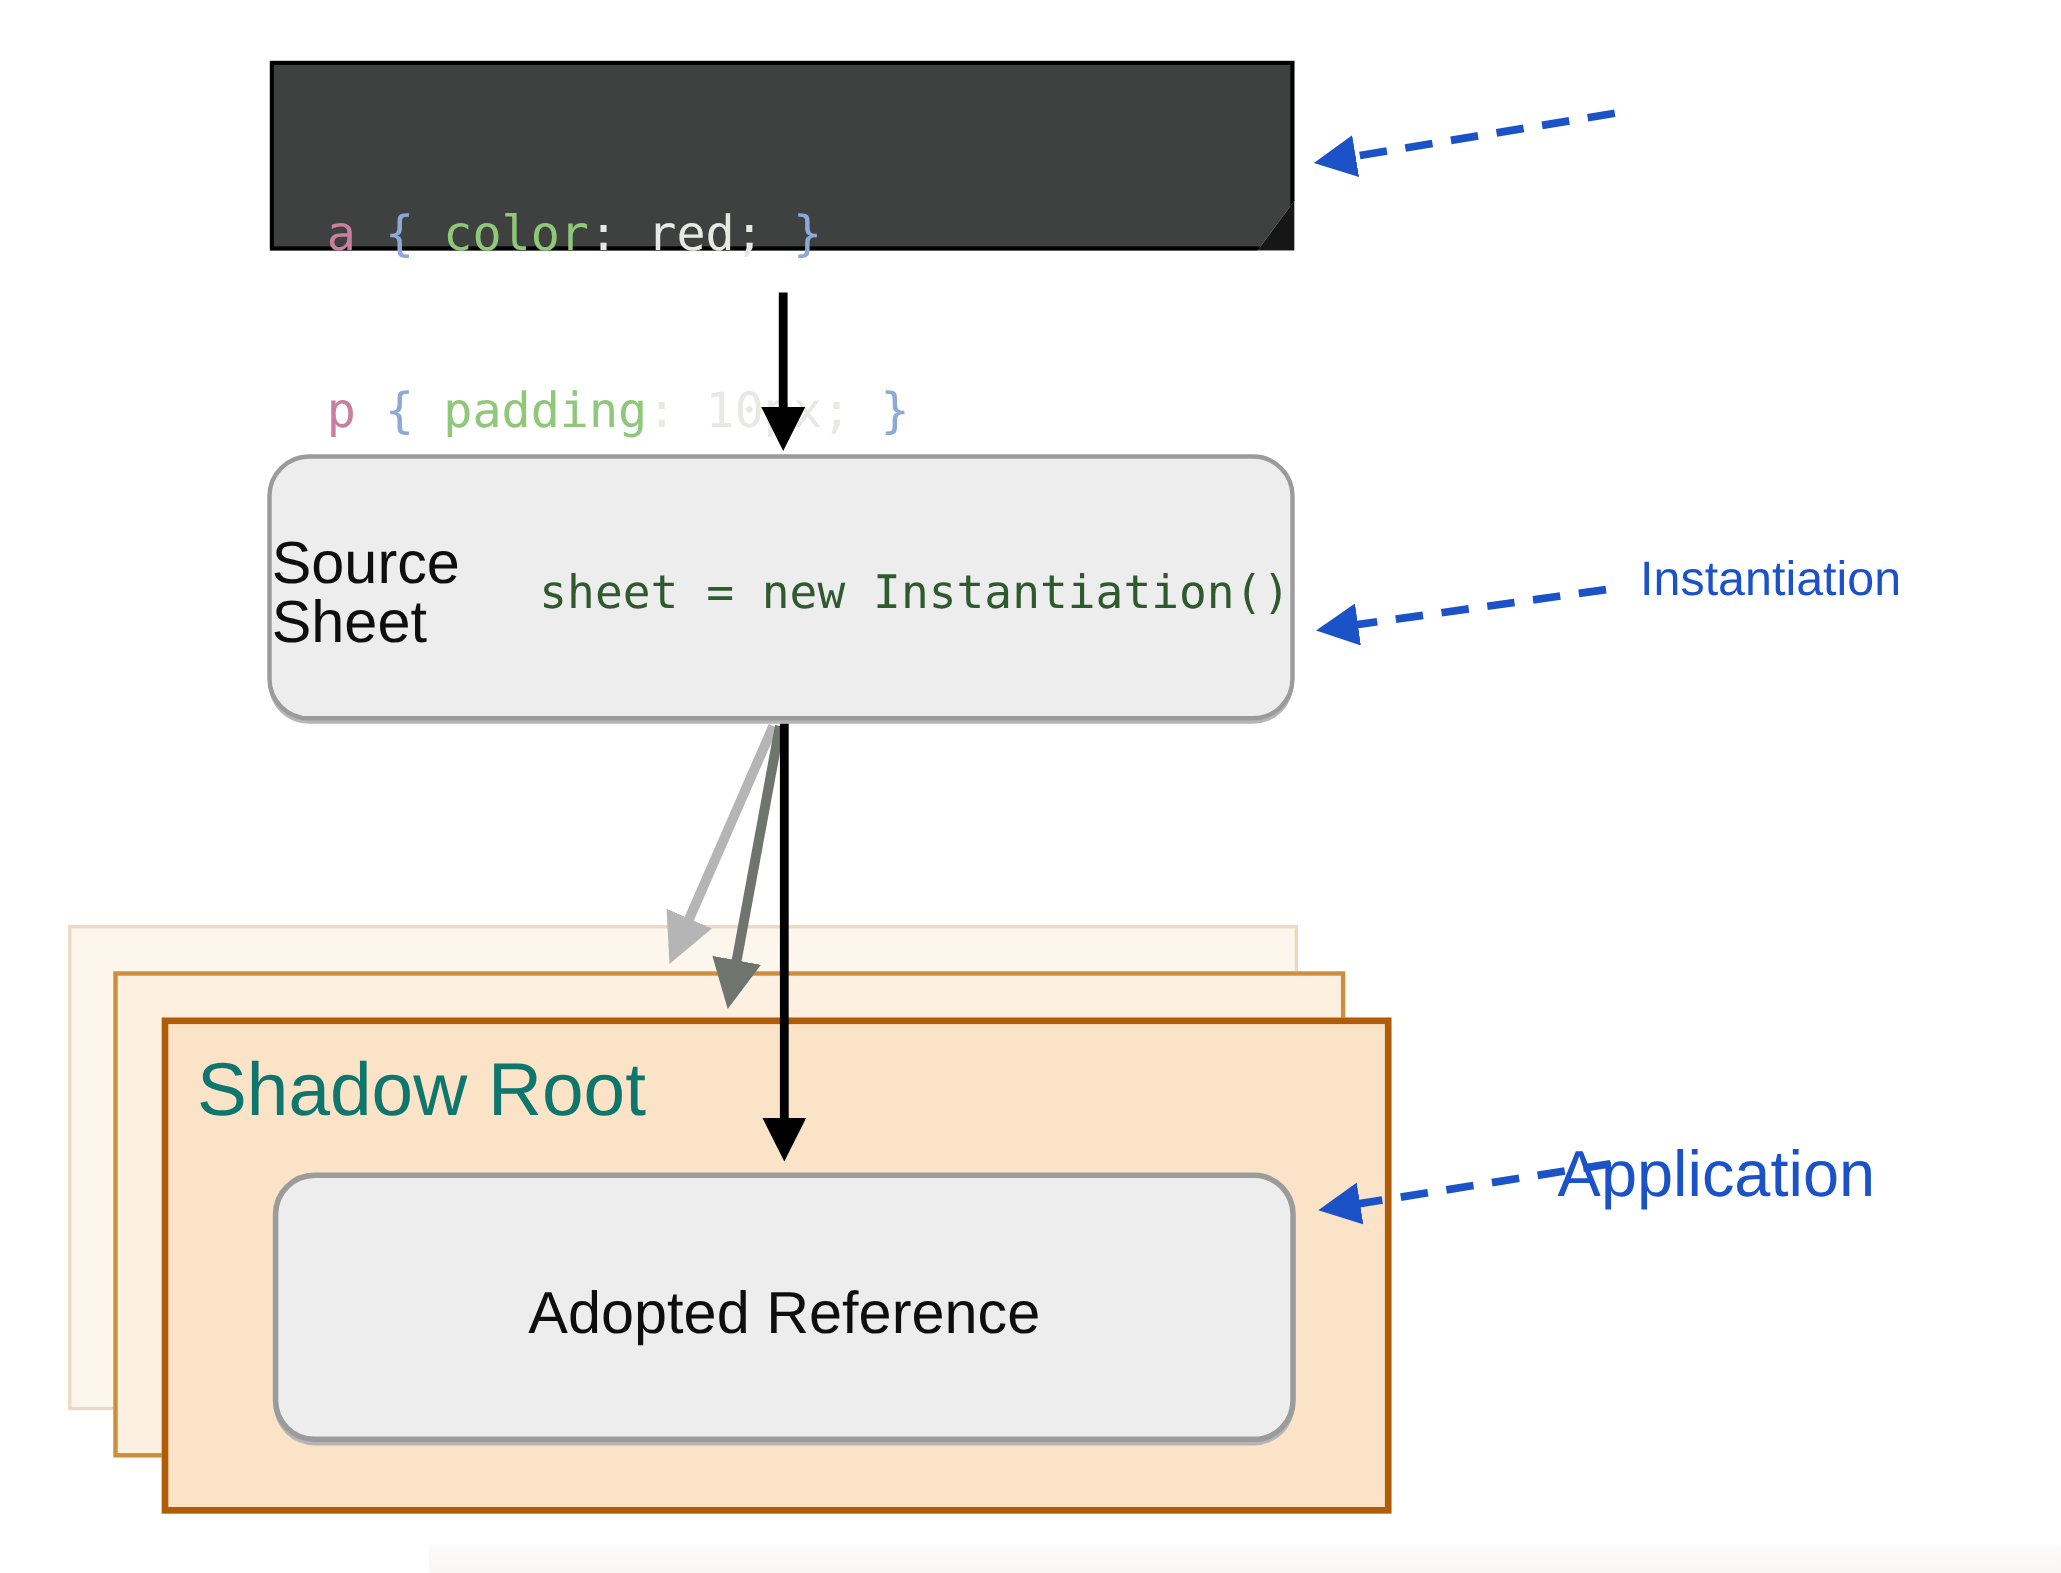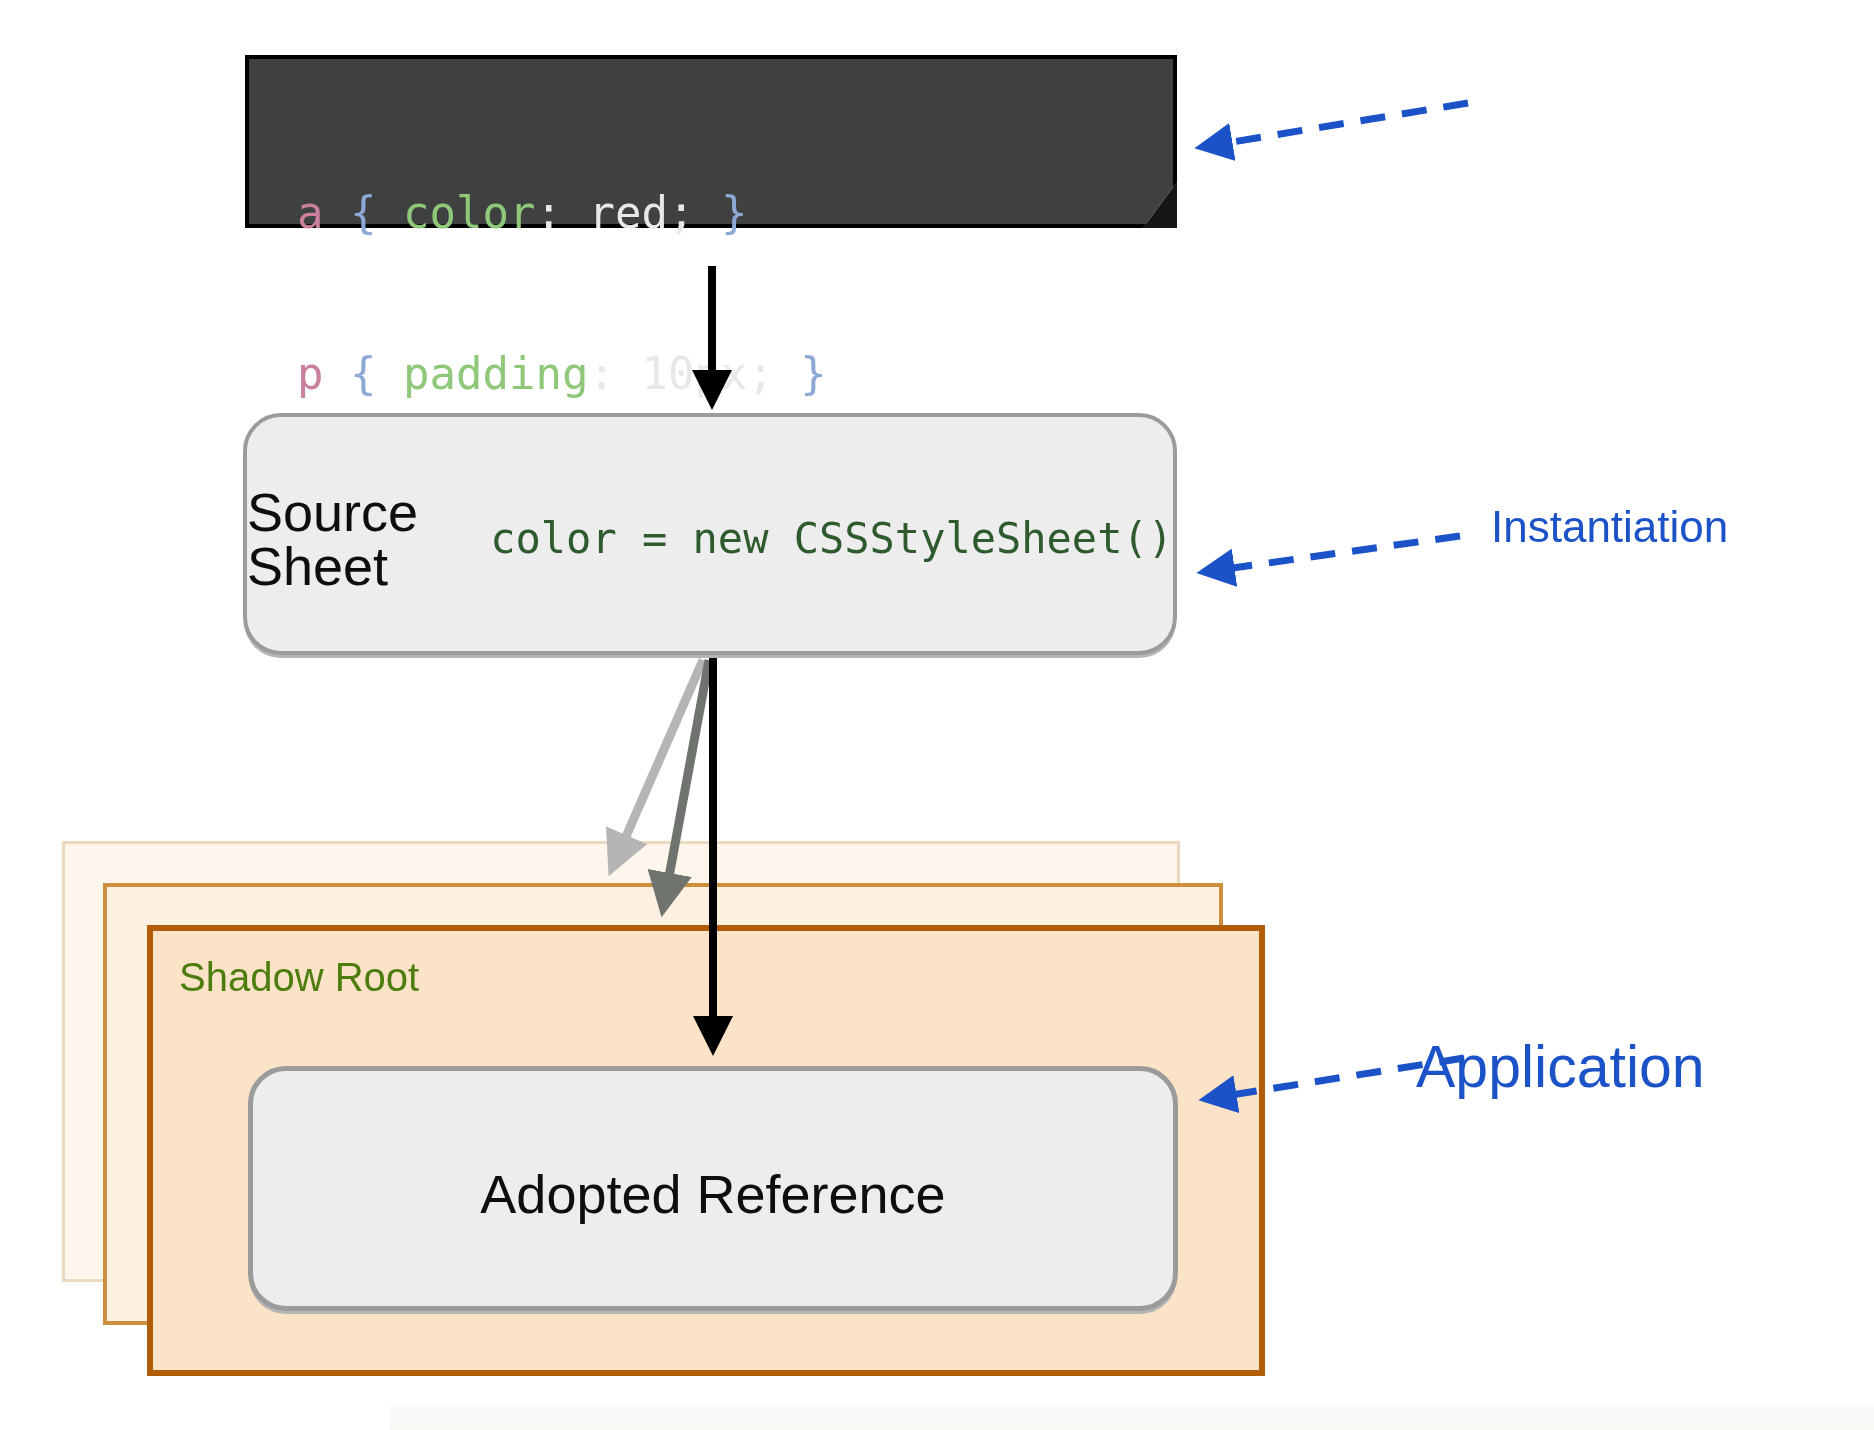--- a/index.html
+++ b/index.html
@@ -38,21 +38,21 @@
   .box-title{font-size:54px;color:#0e0e0e;line-height:1;}
   .box-code{
     font-family:"DejaVu Sans Mono",monospace;font-size:42px;line-height:1;color:#2e5a2e;white-space:pre;
   }
   
   .sheet{position:absolute;box-sizing:border-box;}
   .sheet-back{left:62px;top:841px;width:1118px;height:441px;background:#fdf6ed;border:3px solid #ecd9c0;}
   .sheet-mid{left:103px;top:883px;width:1120px;height:442px;background:#fdf0e1;border:4px solid #cd8f3e;}
   .sheet-front{left:147px;top:925px;width:1118px;height:451px;background:#fae3c6;border:6px solid #b05c08;}
   .shadow-root-label{
-    position:absolute;left:26px;top:26px;font-size:40px;color:#4d7c0f;line-height:1;
+    position:absolute;left:26px;top:26px;font-size:68px;color:#0f766e;line-height:1;
   }
   
   .annot{position:absolute;font-size:46px;line-height:1.1;color:#1b52c8;white-space:nowrap;}
   .annot-authored{left:1493px;top:76px;}
   .annot-instantiation{left:1491px;top:503px;font-size:44px;}
   .annot-application{left:1416px;top:1035px;font-size:59px;}
   
   .arrows{position:absolute;left:0;top:0;pointer-events:none;}
   .s-black{stroke:#000;stroke-width:8;fill:none;}
   .s-lgray{stroke:#b5b5b5;stroke-width:9;fill:none;}
@@ -79,21 +79,21 @@
   </div>
 
   <div class="sheet sheet-back"></div>
   <div class="sheet sheet-mid"></div>
   <div class="sheet sheet-front">
     <div class="shadow-root-label">Shadow Root</div>
   </div>
 
   <div class="gray-box box-source">
     <div class="box-title">Source Sheet</div>
-    <div class="box-code">color = new CSSStyleSheet()</div>
+    <div class="box-code">sheet = new Instantiation()</div>
   </div>
 
   <div class="gray-box box-adopted">
     <div class="box-title">Adopted Reference</div>
   </div>
 
   <div class="annot annot-instantiation">Instantiation</div>
   <div class="annot annot-application">Application</div>
 
   <svg class="arrows" width="1874" height="1430" viewBox="0 0 1874 1430" aria-hidden="true">

